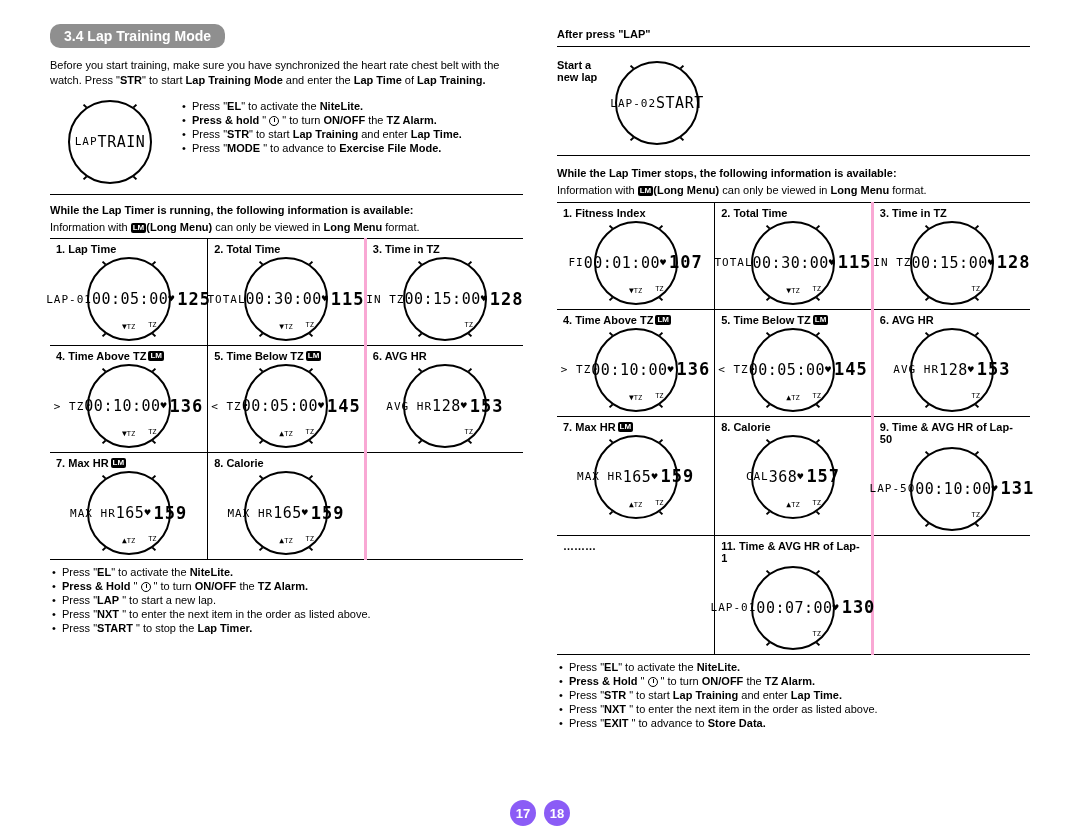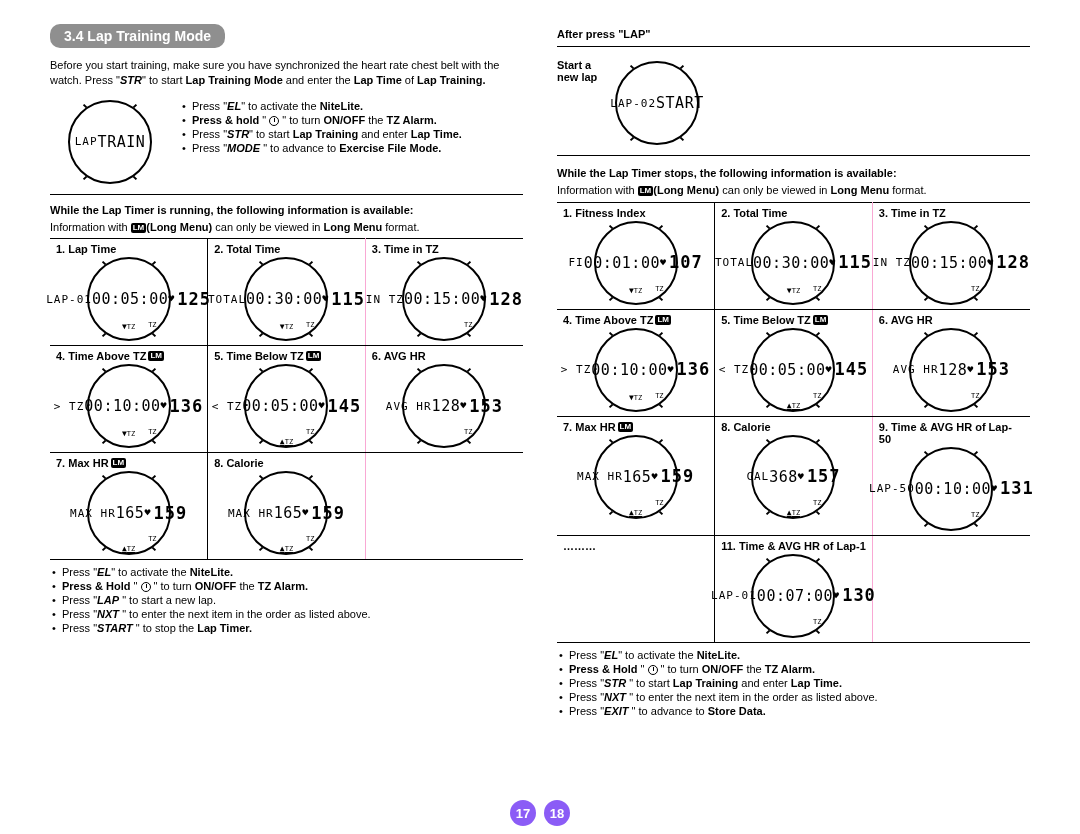--- a/index.html
+++ b/index.html
@@ -20,36 +20,36 @@
     color: #fff;
     border-radius: 10px;
     padding: 4px 14px;
     font-size: 14px;
     font-weight: bold;
     display: inline-block;
     margin-bottom: 10px;
   }
   .para { font-size: 11px; line-height: 1.35; margin-bottom: 2px; }
   .b { font-weight: bold; }
-  .i { font-style: italic; }
+  .i { }
   table.grid {
     border-collapse: collapse;
     width: 100%;
     margin-top: 4px;
   }
   table.grid td {
     border: 1px solid #000;
     border-left: none;
     border-right: none;
     vertical-align: top;
     padding: 4px 6px;
     height: 106px;
     width: 33.33%;
   }
-  table.grid td.midcol { border-left: 1px solid #000; border-right: 1px solid #f9a8d4; }
+  table.grid td.midcol { border-left: 1px solid #000; border-right: 3px solid #f9a8d4; }
   .cell-title { font-size: 11px; font-weight: bold; margin-bottom: 2px; display: flex; align-items: center; gap: 2px; flex-wrap: wrap;}
   ul.bullets { list-style: none; padding-left: 2px; }
   ul.bullets li { position: relative; padding-left: 10px; margin: 2px 0; font-size: 11px; }
   ul.bullets li:before { content: "•"; position: absolute; left: 0; top: 0; }
   .lm-badge {
     display: inline-flex;
     background: #000;
     color: #fff;
     font-size: 8px;
     font-weight: bold;
@@ -72,21 +72,21 @@
     align-items: center;
     justify-content: center;
     padding: 4px 2px;
   }
   .watch .line1 { font-size: 11px; letter-spacing: 1px; white-space: nowrap;}
   .watch .line2 { font-size: 15px; letter-spacing: 0.5px; white-space: nowrap;}
   .watch .line3 { font-size: 17px; font-weight: bold; letter-spacing: 1px; line-height: 1; display: flex; align-items: center; gap: 2px; }
   .watch .heart { font-size: 10px; }
   .watch .tz-lab { font-size: 7px; position: absolute; right: 12px; bottom: 10px; }
   .watch .tri-dn { position: absolute; bottom: 8px; left: 50%; transform: translateX(-50%); font-size: 8px; }
-  .watch .tri-up { position: absolute; bottom: 0; left: 50%; transform: translateX(-50%); font-size: 8px; text-decoration: underline; }
+  .watch .tri-up { position: absolute; bottom: 8px; left: 50%; transform: translateX(-50%); font-size: 8px; }
   .watch .tick { position: absolute; width: 2px; height: 4px; background: #000; }
   .watch .t1 { top: 2px; left: 14px; transform: rotate(-45deg);}
   .watch .t2 { top: 2px; right: 14px; transform: rotate(45deg);}
   .watch .t3 { bottom: 2px; left: 14px; transform: rotate(45deg);}
   .watch .t4 { bottom: 2px; right: 14px; transform: rotate(-45deg);}
   .intro-block { display: flex; gap: 10px; margin-top: 10px; padding-bottom: 10px; border-bottom: 1px solid #000;}
   .intro-block .watch-holder { width: 120px; flex-shrink: 0; }
   .intro-block ul.bullets { flex: 1; }
   .lap-start-row { display: flex; align-items: flex-start; gap: 8px; padding: 6px 0 10px; border-bottom: 1px solid #000; }
   .lap-start-row .lab { width: 42px; font-size: 11px; font-weight: bold; }

